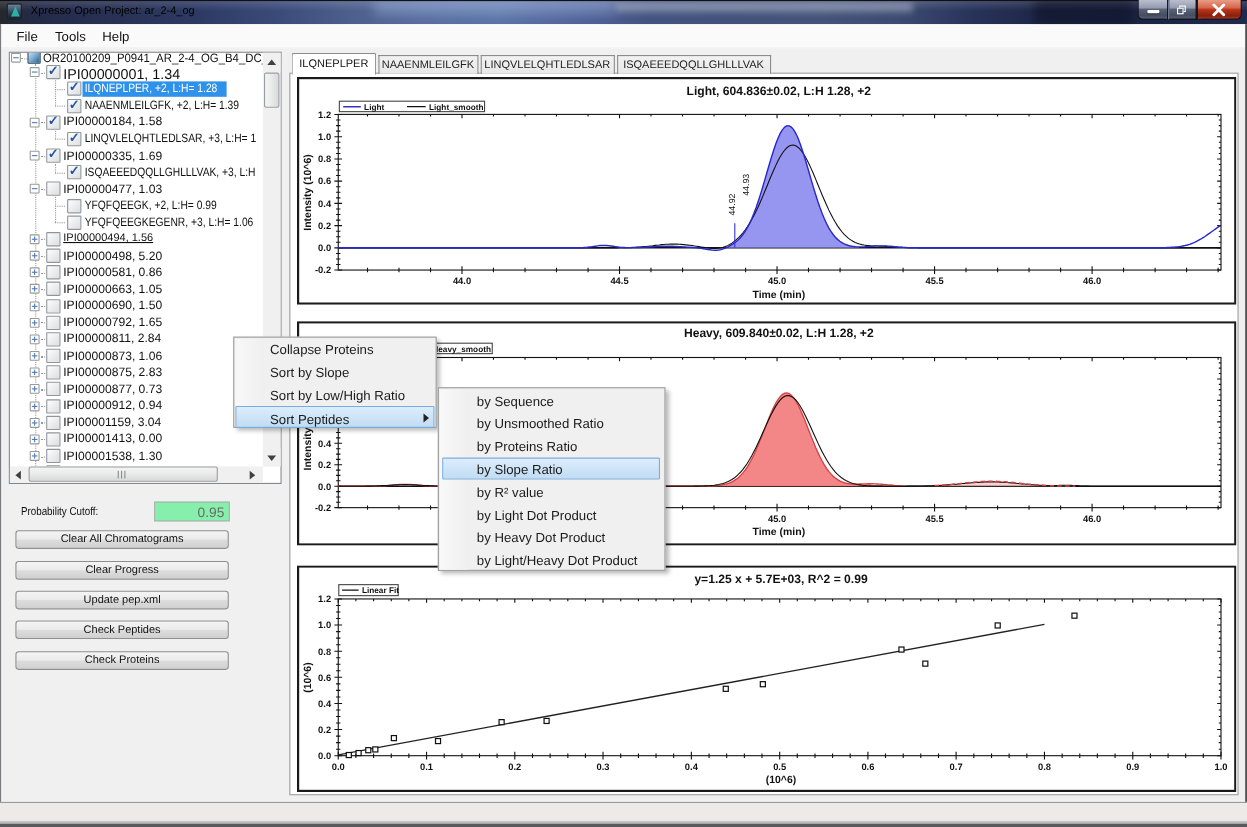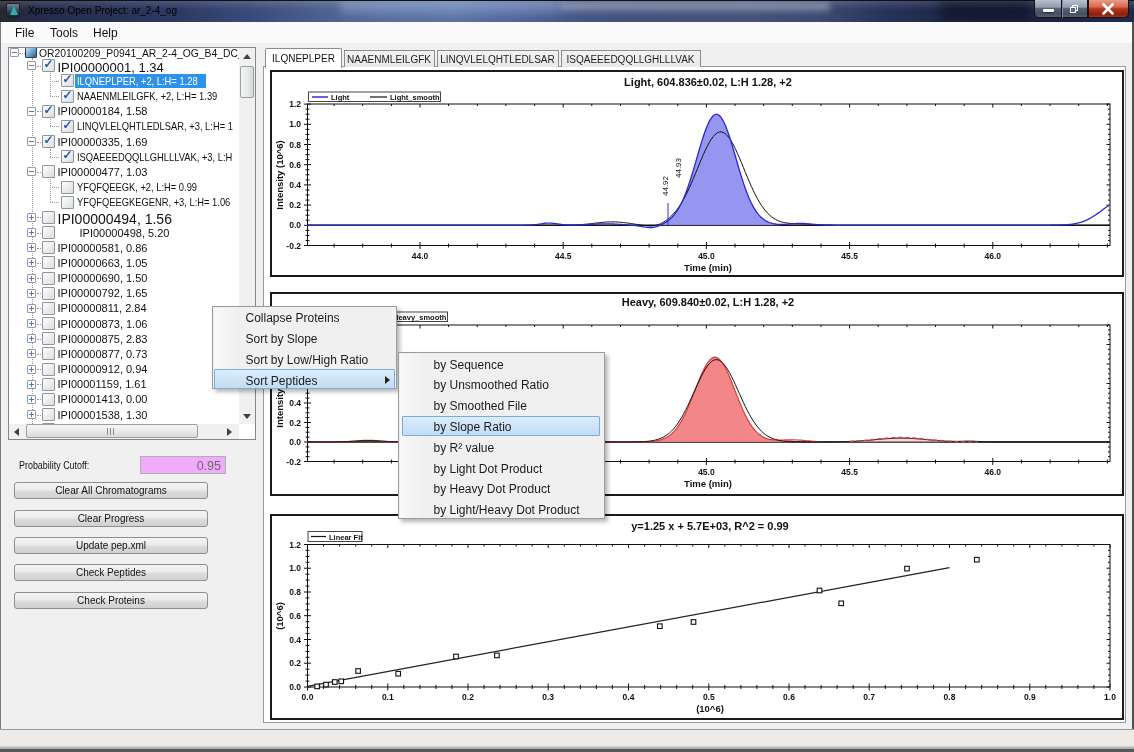--- a/index.html
+++ b/index.html
@@ -116,27 +116,27 @@
     <div class="txt" style="left:48.5px;top:118.3px;font-size:11px;color:#111;">IPI00000477, 1.03</div>
     <div class="cb" style="left:51.5px;top:133.0px"></div>
     <div class="txt" style="left:67.5px;top:133.5px;font-size:11px;color:#111;transform:scaleX(.85);transform-origin:0 0;">YFQFQEEGK, +2, L:H= 0.99</div>
     <div class="cb" style="left:51.5px;top:148.1px"></div>
     <div class="txt" style="left:67.5px;top:148.6px;font-size:11px;color:#111;transform:scaleX(.85);transform-origin:0 0;">YFQFQEEGKEGENR, +3, L:H= 1.06</div>
     <div class="exp" style="left:18px;top:165.3px"></div>
     <div class="abs" style="left:20px;top:169.3px;width:5px;height:1px;background:#4a7ac0"></div>
     <div class="abs" style="left:22px;top:167.3px;width:1px;height:5px;background:#4a7ac0"></div>
     <div class="abs" style="left:28px;top:169.8px;width:4px;height:1px;border-top:1px dotted #9a9a9a"></div>
     <div class="cb" style="left:32.5px;top:163.3px"></div>
-    <div class="txt" style="left:48.5px;top:163.8px;font-size:14px;color:#111;">IPI00000494, 1.56</div>
+    <div class="txt" style="left:48.5px;top:163.8px;font-size:10px;color:#111;text-decoration:underline;">IPI00000494, 1.56</div>
     <div class="exp" style="left:18px;top:180.5px"></div>
     <div class="abs" style="left:20px;top:184.5px;width:5px;height:1px;background:#4a7ac0"></div>
     <div class="abs" style="left:22px;top:182.5px;width:1px;height:5px;background:#4a7ac0"></div>
     <div class="abs" style="left:28px;top:185.0px;width:4px;height:1px;border-top:1px dotted #9a9a9a"></div>
     <div class="cb" style="left:32.5px;top:178.5px"></div>
-    <div class="txt" style="left:48.5px;top:179.0px;font-size:11px;color:#111;margin-left:22px;">IPI00000498, 5.20</div>
+    <div class="txt" style="left:48.5px;top:179.0px;font-size:11px;color:#111;">IPI00000498, 5.20</div>
     <div class="exp" style="left:18px;top:195.7px"></div>
     <div class="abs" style="left:20px;top:199.7px;width:5px;height:1px;background:#4a7ac0"></div>
     <div class="abs" style="left:22px;top:197.7px;width:1px;height:5px;background:#4a7ac0"></div>
     <div class="abs" style="left:28px;top:200.2px;width:4px;height:1px;border-top:1px dotted #9a9a9a"></div>
     <div class="cb" style="left:32.5px;top:193.7px"></div>
     <div class="txt" style="left:48.5px;top:194.2px;font-size:11px;color:#111;">IPI00000581, 0.86</div>
     <div class="exp" style="left:18px;top:210.8px"></div>
     <div class="abs" style="left:20px;top:214.8px;width:5px;height:1px;background:#4a7ac0"></div>
     <div class="abs" style="left:22px;top:212.8px;width:1px;height:5px;background:#4a7ac0"></div>
     <div class="abs" style="left:28px;top:215.3px;width:4px;height:1px;border-top:1px dotted #9a9a9a"></div>
@@ -182,21 +182,21 @@
     <div class="abs" style="left:20px;top:321.0px;width:5px;height:1px;background:#4a7ac0"></div>
     <div class="abs" style="left:22px;top:319.0px;width:1px;height:5px;background:#4a7ac0"></div>
     <div class="abs" style="left:28px;top:321.5px;width:4px;height:1px;border-top:1px dotted #9a9a9a"></div>
     <div class="cb" style="left:32.5px;top:315.0px"></div>
     <div class="txt" style="left:48.5px;top:315.5px;font-size:11px;color:#111;">IPI00000912, 0.94</div>
     <div class="exp" style="left:18px;top:332.2px"></div>
     <div class="abs" style="left:20px;top:336.2px;width:5px;height:1px;background:#4a7ac0"></div>
     <div class="abs" style="left:22px;top:334.2px;width:1px;height:5px;background:#4a7ac0"></div>
     <div class="abs" style="left:28px;top:336.7px;width:4px;height:1px;border-top:1px dotted #9a9a9a"></div>
     <div class="cb" style="left:32.5px;top:330.2px"></div>
-    <div class="txt" style="left:48.5px;top:330.7px;font-size:11px;color:#111;">IPI00001159, 1.61</div>
+    <div class="txt" style="left:48.5px;top:330.7px;font-size:11px;color:#111;">IPI00001159, 3.04</div>
     <div class="exp" style="left:18px;top:347.4px"></div>
     <div class="abs" style="left:20px;top:351.4px;width:5px;height:1px;background:#4a7ac0"></div>
     <div class="abs" style="left:22px;top:349.4px;width:1px;height:5px;background:#4a7ac0"></div>
     <div class="abs" style="left:28px;top:351.9px;width:4px;height:1px;border-top:1px dotted #9a9a9a"></div>
     <div class="cb" style="left:32.5px;top:345.4px"></div>
     <div class="txt" style="left:48.5px;top:345.9px;font-size:11px;color:#111;">IPI00001413, 0.00</div>
     <div class="exp" style="left:18px;top:362.5px"></div>
     <div class="abs" style="left:20px;top:366.5px;width:5px;height:1px;background:#4a7ac0"></div>
     <div class="abs" style="left:22px;top:364.5px;width:1px;height:5px;background:#4a7ac0"></div>
     <div class="abs" style="left:28px;top:367.0px;width:4px;height:1px;border-top:1px dotted #9a9a9a"></div>
@@ -216,21 +216,21 @@
 <div class="abs" style="left:9px;top:424px;width:230px;height:15px;background:#f0f0f0">
  <div style="position:absolute;left:5px;top:4px;width:0;height:0;border-top:4px solid transparent;border-bottom:4px solid transparent;border-right:5px solid #404040"></div>
  <div style="position:absolute;left:218px;top:4px;width:0;height:0;border-top:4px solid transparent;border-bottom:4px solid transparent;border-left:5px solid #404040"></div>
  <div style="position:absolute;left:17px;top:0px;width:172px;height:14px;border:1px solid #9a9da1;border-radius:2px;background:linear-gradient(180deg,#f4f4f4,#e9eaea 50%,#d8dadb)"></div>
  <div style="position:absolute;left:98px;top:4px;width:1px;height:7px;background:#8a8a8a"></div>
  <div style="position:absolute;left:101px;top:4px;width:1px;height:7px;background:#8a8a8a"></div>
  <div style="position:absolute;left:104px;top:4px;width:1px;height:7px;background:#8a8a8a"></div>
 </div>
 
 <div class="txt" style="left:19px;top:459px;font-size:10.5px;color:#111;transform:scaleX(.85);transform-origin:0 0">Probability Cutoff:</div>
-<div class="abs" style="left:140px;top:456px;width:86px;height:18px;border:1px solid #b0b0b0;background:#f0abfc">
+<div class="abs" style="left:140px;top:456px;width:69px;height:18px;border:1px solid #b0b0b0;background:#86efac">
  <div style="position:absolute;right:4px;top:1.5px;font-size:12.5px;color:#6a6a6a">0.95</div>
   </div>
 <div class="abs" style="left:14px;top:482.3px;width:194px;height:17px;border:1px solid #8e8f8f;border-radius:3px;
  background:linear-gradient(180deg,#f4f4f4 0,#ebebeb 48%,#dddddd 52%,#d0d0d0 100%);
  text-align:center;font-size:10px;color:#111;line-height:15px">Clear All Chromatograms</div>
 <div class="abs" style="left:14px;top:509.9px;width:194px;height:17px;border:1px solid #8e8f8f;border-radius:3px;
  background:linear-gradient(180deg,#f4f4f4 0,#ebebeb 48%,#dddddd 52%,#d0d0d0 100%);
  text-align:center;font-size:10px;color:#111;line-height:15px">Clear Progress</div>
 <div class="abs" style="left:14px;top:537.2px;width:194px;height:17px;border:1px solid #8e8f8f;border-radius:3px;
  background:linear-gradient(180deg,#f4f4f4 0,#ebebeb 48%,#dddddd 52%,#d0d0d0 100%);
@@ -748,19 +748,19 @@
  <div class="mitem" style="top:46.5px">Sort by Low/High Ratio</div>
  <div style="position:absolute;left:1.5px;top:62.5px;width:181px;height:20px;background:linear-gradient(180deg,#dcedfc,#c1dcf3);border:1px solid #78aedd;border-radius:1px"></div>
  <div class="mitem" style="top:67.5px">Sort Peptides</div>
  <div style="position:absolute;left:172px;top:69px;width:0;height:0;border-top:4px solid transparent;border-bottom:4px solid transparent;border-left:5px solid #222"></div>
 </div>
 <div class="abs" style="left:397.5px;top:352px;width:207px;height:167px;background:#f0f0f0;
  border:1px solid #9b9b9b;box-shadow:3px 3px 4px rgba(0,0,0,.28);z-index:51" id="sub">
  <div style="position:absolute;left:1px;top:1px;width:26px;height:164px;background:linear-gradient(90deg,#f8f8f8,#efefef)"></div>
  <div class="mitem" style="top:4.5px">by Sequence</div>
  <div class="mitem" style="top:25.3px">by Unsmoothed Ratio</div>
- <div class="mitem" style="top:46.1px">by Smoothed File</div>
+ <div class="mitem" style="top:46.1px">by Proteins Ratio</div>
  <div style="position:absolute;left:3.5px;top:62.9px;width:198px;height:20px;background:linear-gradient(180deg,#dcedfc,#c1dcf3);border:1px solid #78aedd;border-radius:1px"></div>
  <div class="mitem" style="top:66.9px">by Slope Ratio</div>
  <div class="mitem" style="top:87.7px">by R² value</div>
  <div class="mitem" style="top:108.5px">by Light Dot Product</div>
  <div class="mitem" style="top:129.3px">by Heavy Dot Product</div>
  <div class="mitem" style="top:150.1px">by Light/Heavy Dot Product</div>
 </div>
 </body></html>

